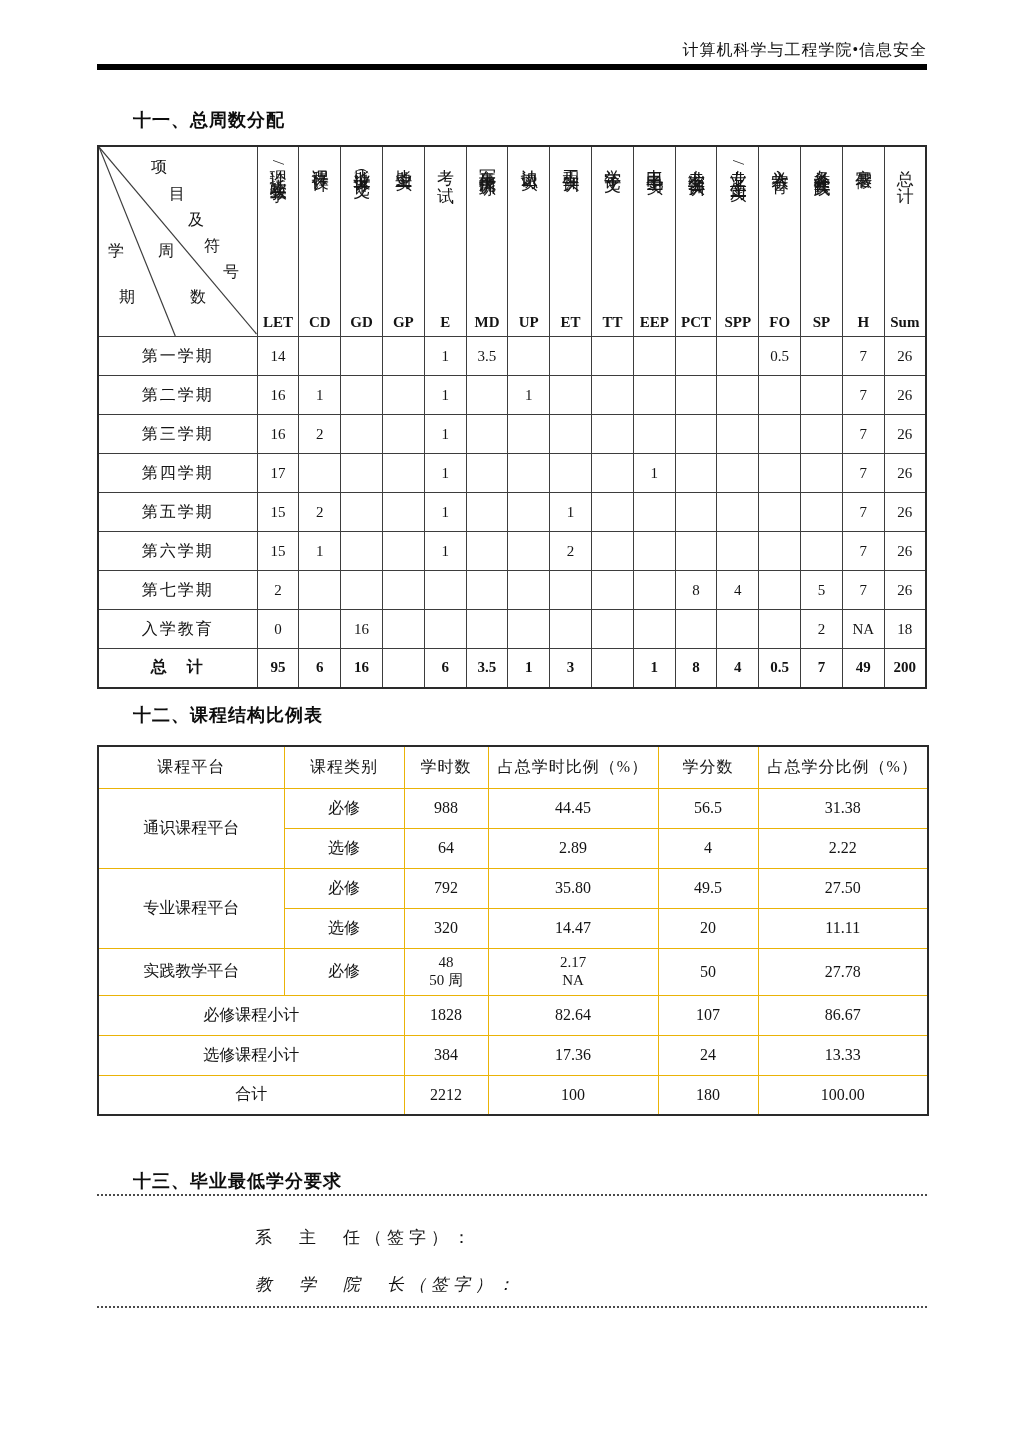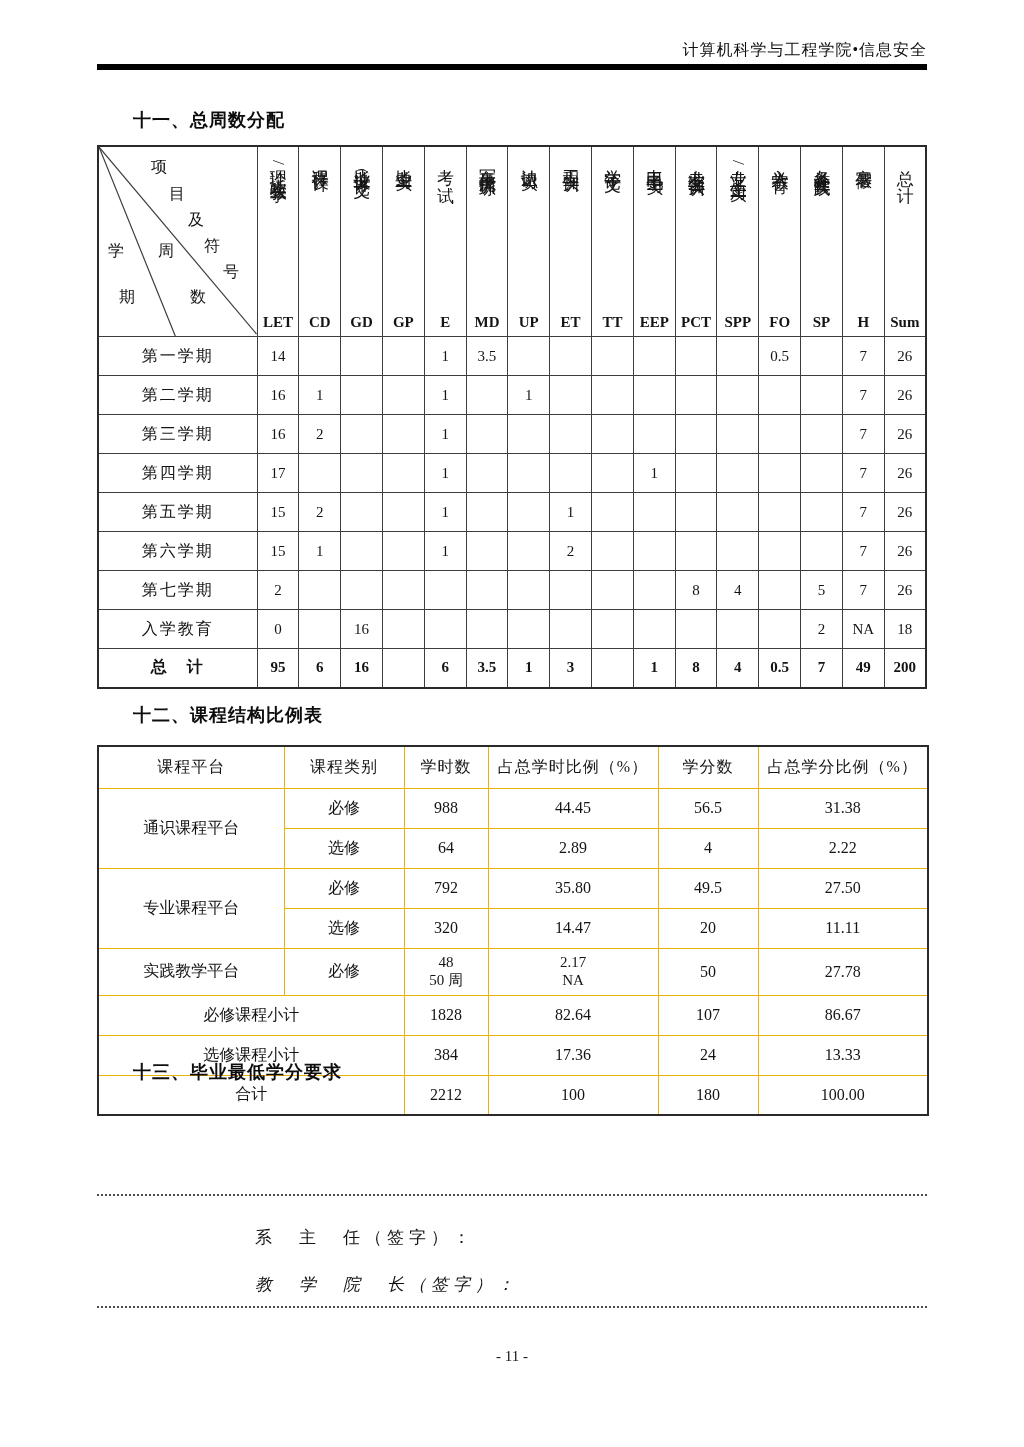--- a/index.html
+++ b/index.html
@@ -11,21 +11,21 @@
   }
   
   .hdr-text { position:absolute; top:40px; right:97px; font-size:16px; letter-spacing:1px; color:#101010;font-family:Liberation Serif, serif; }
   .hdr-rule { position:absolute; left:97px; top:64px; width:830px; height:4px;
               border-top:2px solid #000; border-bottom:4px solid #000; }
   
   .sec-title { position:absolute; left:133px; font-family:"Liberation Sans", sans-serif;
                font-weight:bold; font-size:18px; color:#0d0d0d; letter-spacing:1px; }
   #t11-title { top:108px; }
   #t12-title { top:703px; }
-  #t13-title { top:1060px; }
+  #t13-title { top:1169px; }
   
   table { border-collapse:collapse; table-layout:fixed; }
   .t1 { position:absolute; left:97px; top:145px; width:830px; }
   .t1 th, .t1 td { border:1px solid #3d3d3d; }
   .t1 { border:2px solid #2a2a2a; }
   .t1 thead th { height:189px; padding:0; vertical-align:bottom; font-weight:normal; }
   .hcell { display:flex; flex-direction:column; align-items:center; justify-content:space-between;
            height:189px; padding:9px 0 5px 0; }
   .vtxt { writing-mode:vertical-rl; font-size:17px; line-height:1.05; letter-spacing:2px;
           max-height:150px; color:#161616; }
@@ -458,15 +458,14 @@
   </table>
 
   <div class="sec-title" id="t13-title">十三、毕业最低学分要求</div>
 
 
   <div class="dotted d1"></div>
   <div class="sig s1">系　主　任（签字）：</div>
   <div class="sig s2">教　学　院　长（签字）：</div>
   <div class="dotted d2"></div>
 
-  <div class="pageno">- 11 -</div>
 
 </div>
 
 </body></html>

